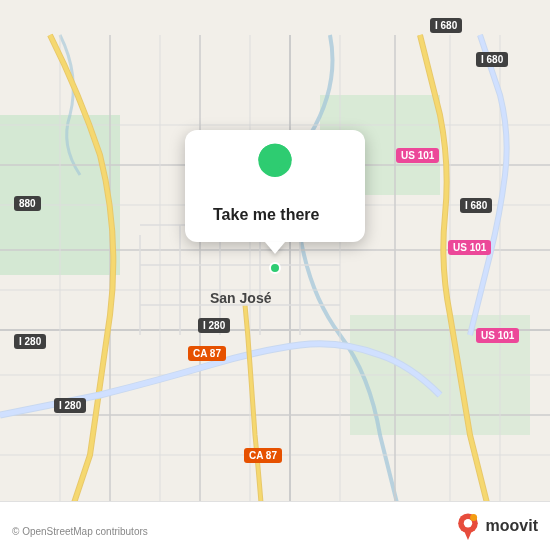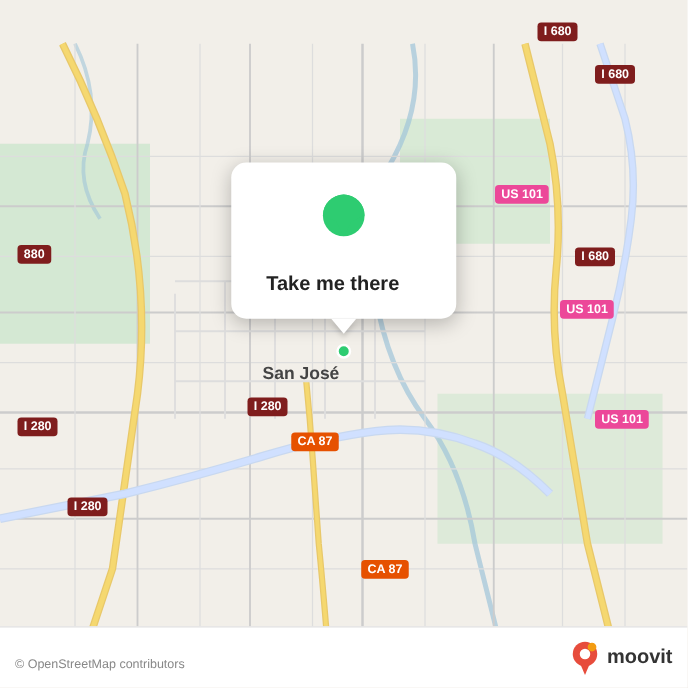--- a/index.html
+++ b/index.html
@@ -93,21 +93,21 @@
       transform: translateX(-50%);
       z-index: 20;
       display: flex;
       flex-direction: column;
       align-items: center;
     }
 
     #popup-box {
       background: #fff;
       border-radius: 12px;
-      padding: 24px 20px 14px;
+      padding: 12px 20px 14px;
       box-shadow: 0 4px 16px rgba(0,0,0,0.25);
       min-width: 180px;
       text-align: center;
     }
 
     #location-pin-icon {
       width: 50px;
       height: 50px;
       margin-bottom: 6px;
     }
@@ -145,22 +145,22 @@
     .highway-badge {
       position: absolute;
       padding: 2px 5px;
       border-radius: 3px;
       font-size: 10px;
       font-weight: bold;
       color: #fff;
       z-index: 5;
     }
     .highway-us { background: #ec4899; }
-    .highway-interstate { background: #7f1d1d; }
-    .highway-ca { background: #e65100; color: #fff; margin-left: 45px; }
+    .highway-interstate { background: #404040; }
+    .highway-ca { background: #e65100; color: #fff; }
   </style>
 </head>
 <body>
 
 <div id="map-container">
 
   <div id="map-bg"></div>
 
   <svg id="map-svg" viewBox="0 0 550 480" xmlns="http://www.w3.org/2000/svg">
 

